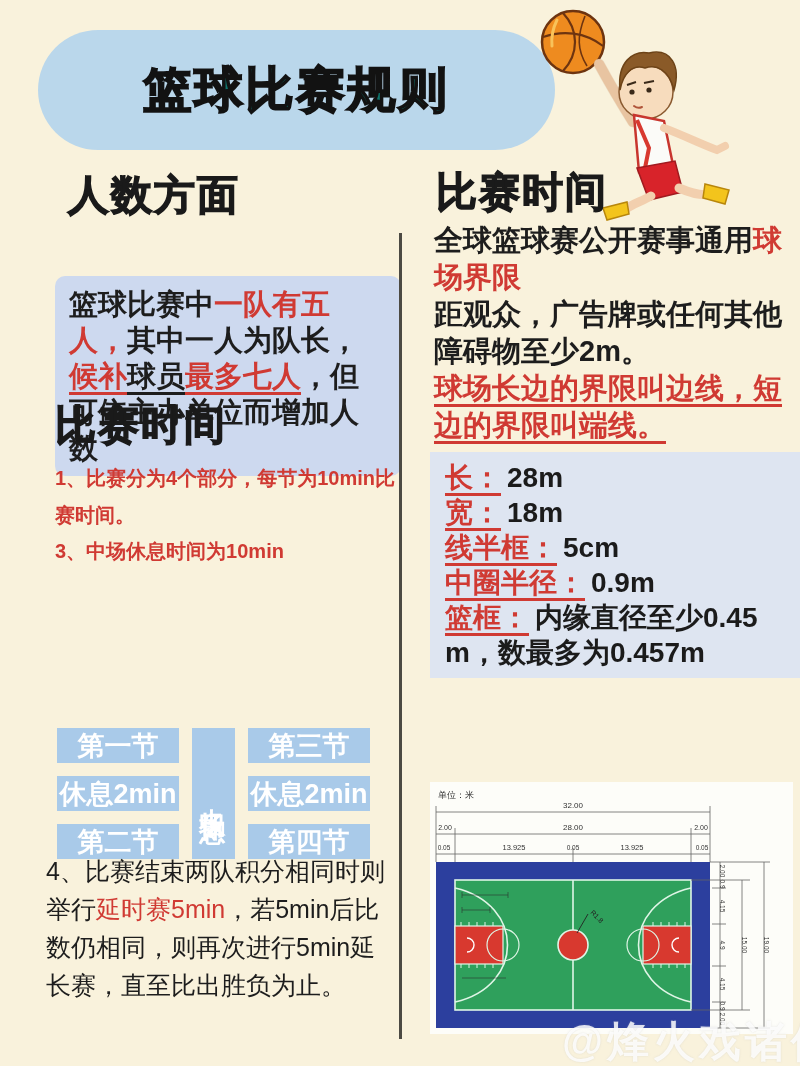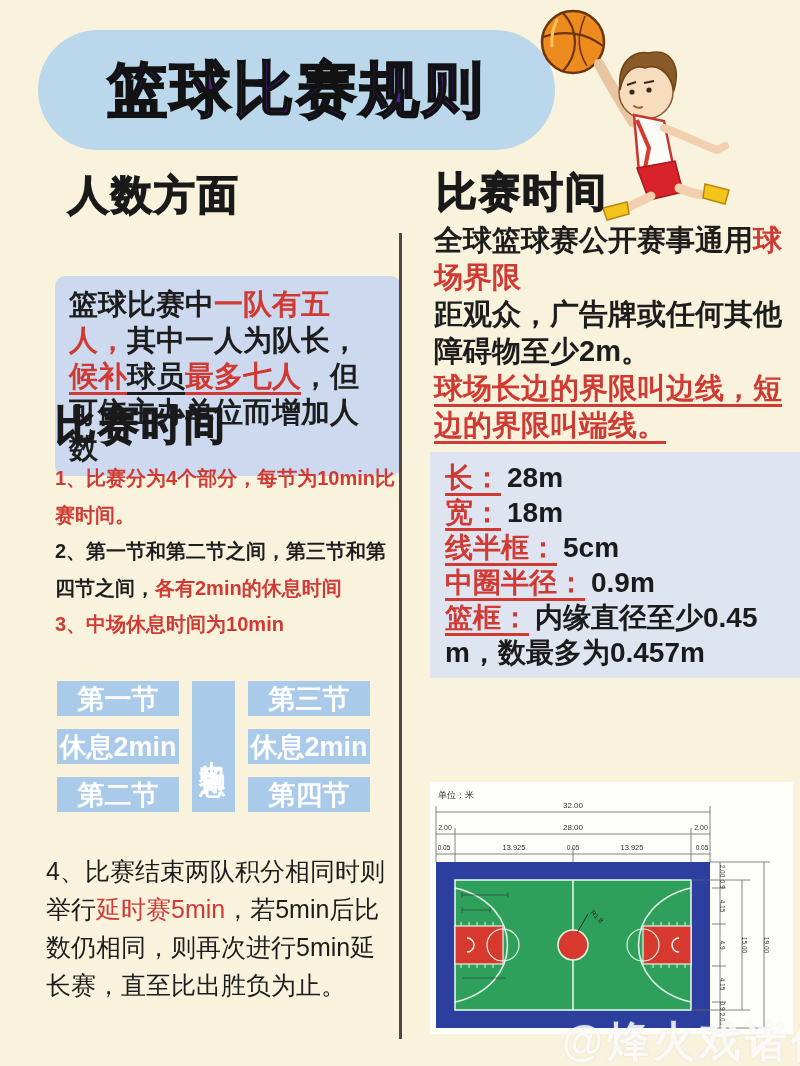--- a/index.html
+++ b/index.html
@@ -17,21 +17,21 @@
     background:var(--bg);
     font-family:"Liberation Sans","DejaVu Sans",sans-serif;
     color:var(--ink);
   }
   .banner{
     position:absolute;left:38px;top:30px;width:517px;height:120px;
     background:var(--banner);border-radius:60px;
     display:flex;align-items:center;justify-content:center;
   }
   .banner .title{
-    font-size:60px;font-weight:900;letter-spacing:3px;color:#4c1d95;
+    font-size:48px;font-weight:900;letter-spacing:3px;color:#0f766e;
     -webkit-text-stroke:2px #121212;
   }
   .cartoon{position:absolute;left:533px;top:2px;width:214px;height:222px;}
   .heading{
     position:absolute;font-size:41px;font-weight:900;color:#1a1a1a;
     -webkit-text-stroke:1.3px #1a1a1a;letter-spacing:2px;white-space:nowrap;
   }
   .people-box{
     position:absolute;left:55px;top:230px;width:318px;
     background:var(--boxblue);border-radius:10px;
@@ -44,21 +44,21 @@
     font-size:20px;line-height:36.5px;font-weight:700;word-break:break-all;
   }
   .rule4{
     position:absolute;left:46px;top:852px;width:352px;
     font-size:25px;line-height:38px;font-weight:400;word-break:break-all;
   }
   .r{color:var(--red);}
   .ru{color:var(--red);text-decoration:underline;text-decoration-thickness:3px;text-underline-offset:6px;}
   .bu{color:var(--ink);text-decoration:underline;text-decoration-thickness:3px;text-underline-offset:6px;}
   .schedule{
-    position:absolute;left:57px;top:681px;width:312px;
+    position:absolute;left:57px;top:728px;width:312px;
     display:flex;gap:13px;align-items:flex-end;
   }
   .sched-col{display:flex;flex-direction:column;gap:13px;}
   .sched-box{
     width:122px;height:35px;background:var(--schedblue);color:#fff;
     font-weight:900;font-size:27px;display:flex;align-items:center;justify-content:center;
     white-space:nowrap;
   }
   .sched-mid{
     width:43px;height:131px;background:var(--schedblue);color:#fff;
@@ -133,21 +133,20 @@
 </svg>
 
 <div class="heading" style="left:68px;top:168px;">人数方面</div>
 
 <div class="people-box"><span>篮球比赛中</span><span class="r">一队有五人，</span><span>其中一人为队长，</span><span class="ru">候补</span><span class="bu">球员</span><span class="ru">最多七人</span><span>，但可依主办单位而增加人数</span></div>
 
 <div class="heading" style="left:55px;top:398px;">比赛时间</div>
 
 <div class="rules">
   <div><span class="r">1、比赛分为4个部分，每节为10min比赛时间。</span></div>
-  <div><span>2、第一节和第二节之间，第三节和第四节之间，</span><span class="r">各有2min的休息时间</span></div>
   <div><span class="r">3、中场休息时间为10min</span></div>
 </div>
 
 <div class="schedule">
   <div class="sched-col">
     <div class="sched-box">第一节</div>
     <div class="sched-box">休息2min</div>
     <div class="sched-box">第二节</div>
   </div>
   <div class="sched-mid">中场休息</div>

